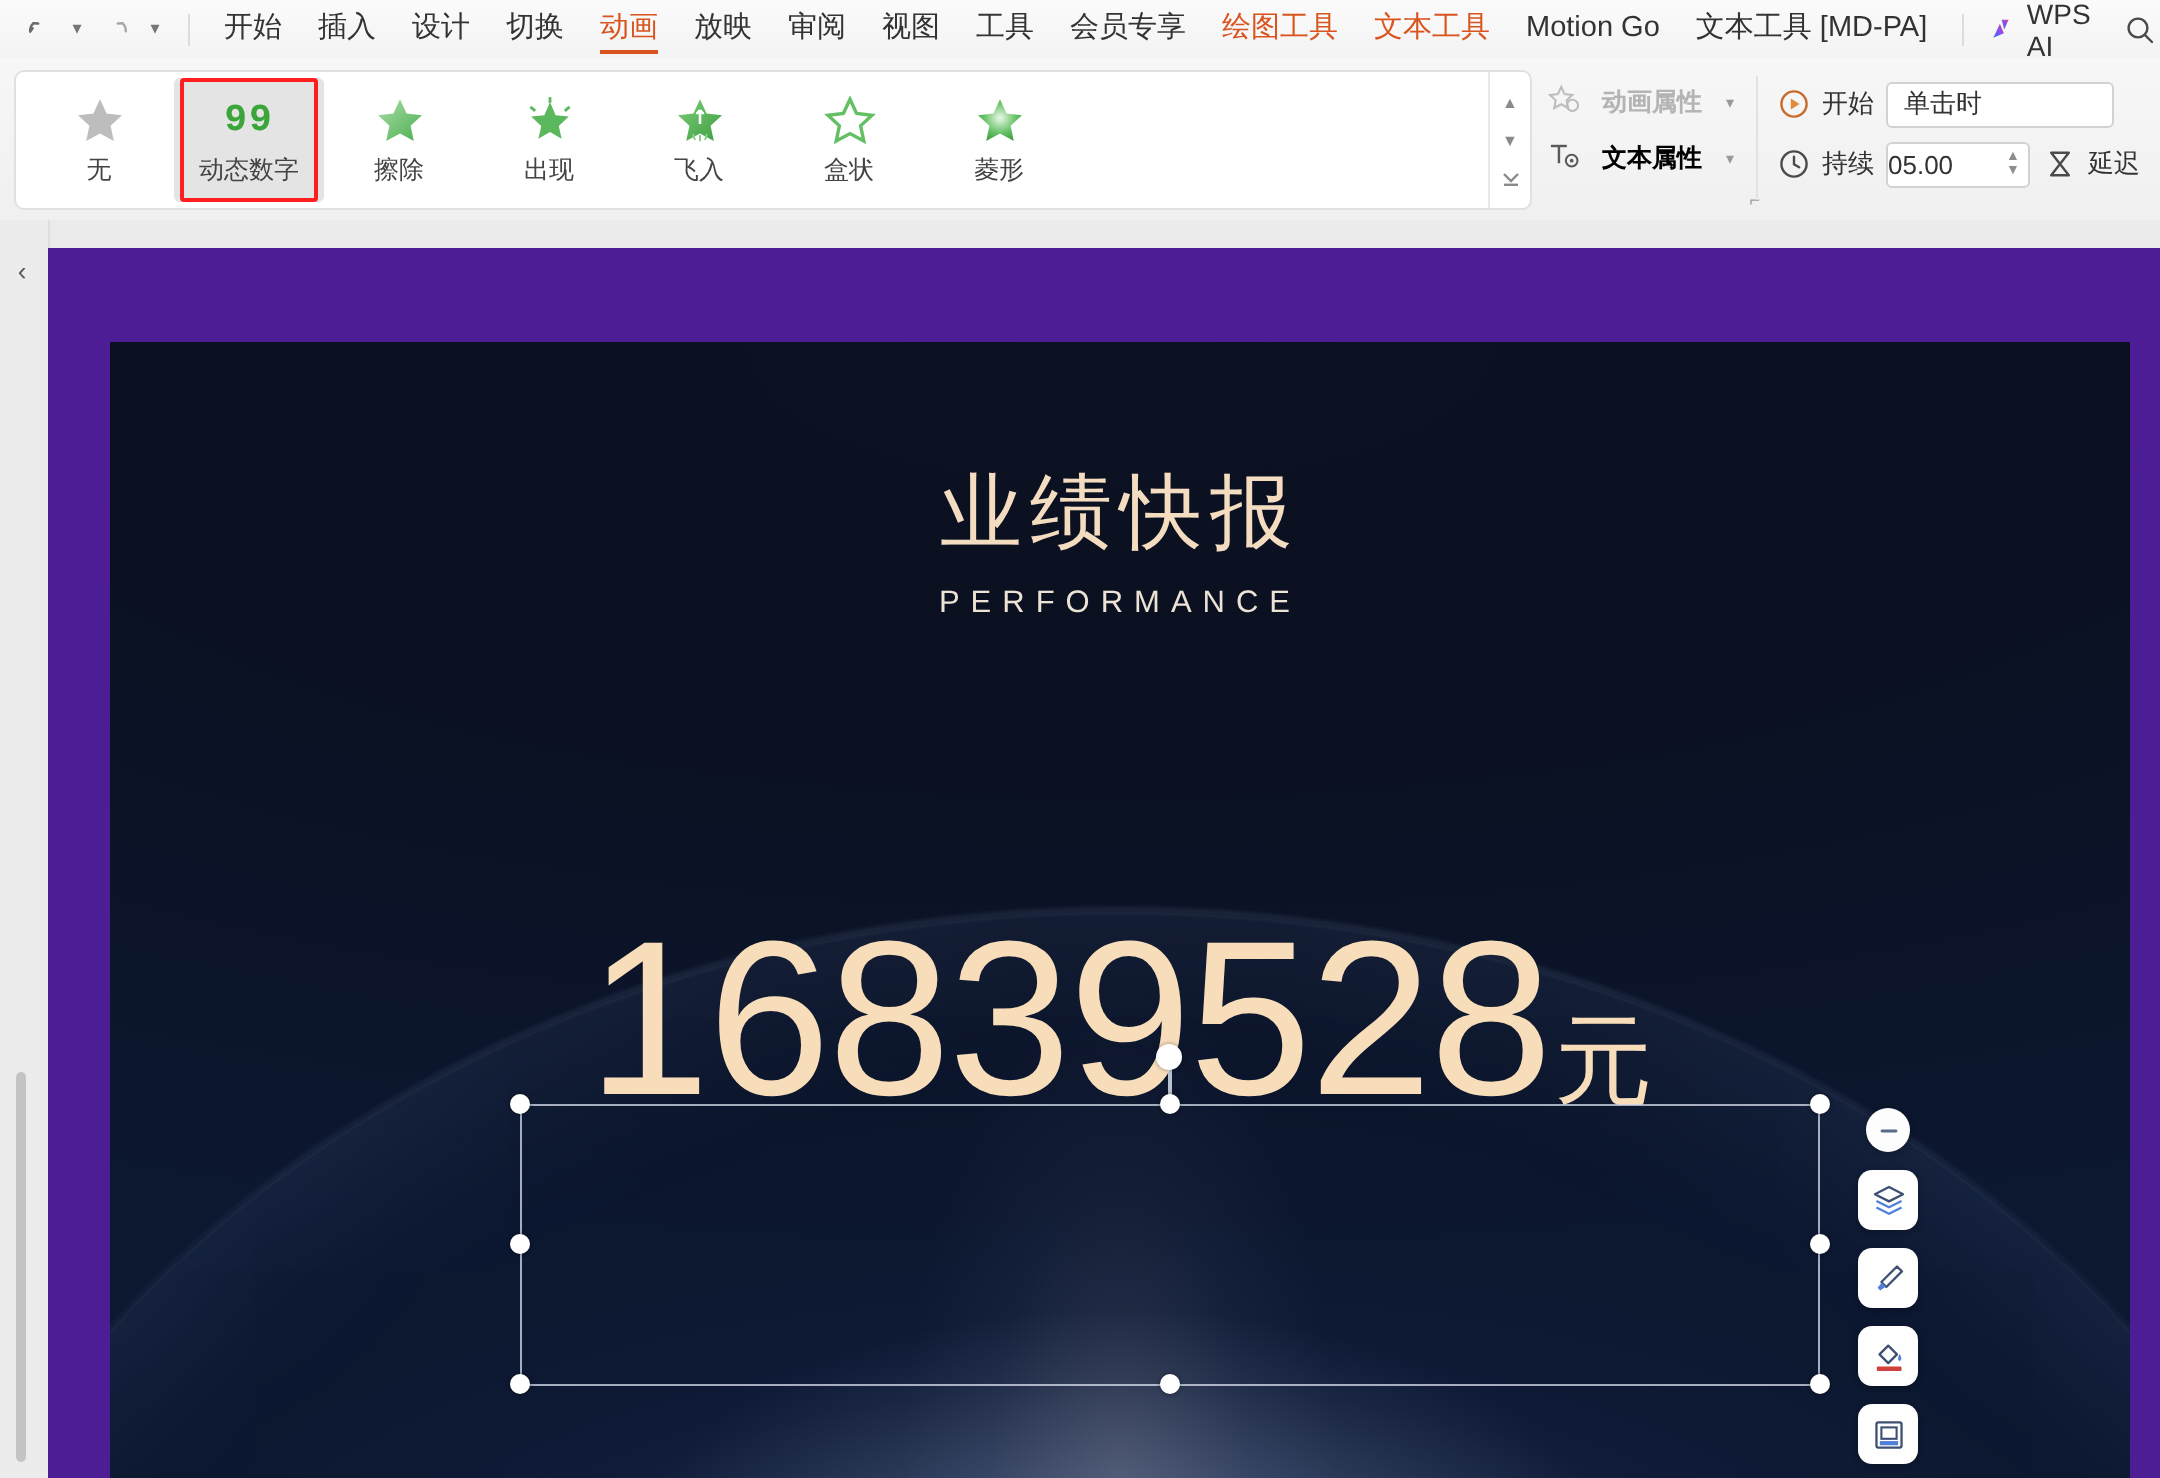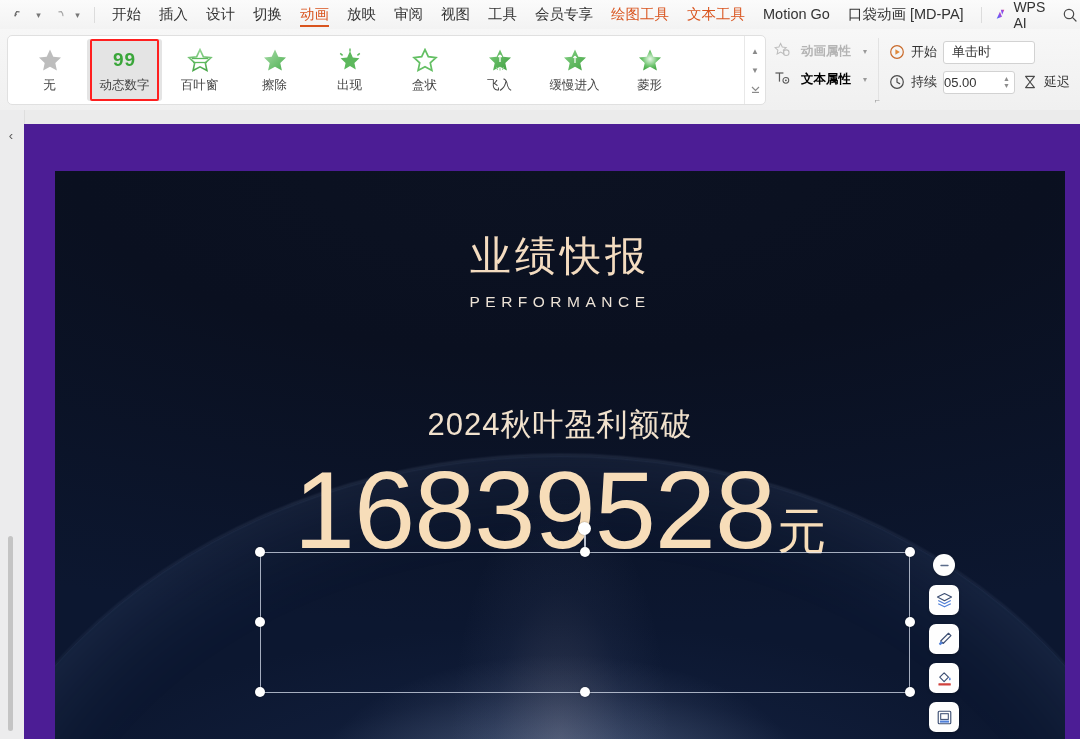--- a/index.html
+++ b/index.html
@@ -66,21 +66,21 @@
     border-radius: 3px; position: relative;
   }
   .anim-item.selected { background: #e4e4e4; }
   .anim-item.selected .hl-box {
     position: absolute; left: 3px; top: 0px; right: 3px; bottom: 0px;
     border: 2.5px solid #ff1f1f; border-radius: 2px; pointer-events: none;
   }
   .anim-label { font-size: 12.5px; color: #444; white-space: nowrap; }
   .anim-icon { width: 30px; height: 28px; display: flex; align-items: center; justify-content: center; }
   .digit-icon {
-    font-family: Liberation Sans, sans-serif; font-size: 19px; font-weight: bold;
+    font-family: Liberation Mono, monospace; font-size: 19px; font-weight: bold;
     color: #3aa63a; letter-spacing: 1px;
   }
   .spin-col {
     width: 20px; border-left: 1px solid #e8e8e8;
     display: flex; flex-direction: column; align-items: center; justify-content: center; gap: 5px;
   }
   .spin-btn { width: 16px; height: 14px; display:flex; align-items:center; justify-content:center; color:#8a8a8a; font-size: 8px; cursor: pointer; }
 
   .props-col {
     position: absolute; left: 772px; top: 8px; width: 102px; height: 64px;
@@ -95,21 +95,21 @@
     position: absolute; right: -6px; bottom: -4px; font-size: 9px; color: #999; cursor: pointer;
   }
   .ribbon-divider {
     position: absolute; left: 878px; top: 9px; width: 1px; height: 62px; background: #e2e2e2;
   }
   .timing-col { position: absolute; left: 888px; top: 8px; width: 200px; }
   .timing-row { display: flex; align-items: center; height: 30px; gap: 6px; }
   .timing-label { font-size: 13px; color: #333; white-space: nowrap; }
   .timing-ico { width: 17px; height: 17px; display:flex; align-items:center; justify-content:center; }
   .combo {
-    width: 92px; height: 23px; border: 1px solid #d2d2d2; border-radius: 3px;
+    width: 114px; height: 23px; border: 1px solid #d2d2d2; border-radius: 3px;
     background: #fff; font-size: 13px; color: #333; display: flex; align-items: center;
     padding: 0 8px; box-sizing: border-box; cursor: text;
   }
   .spinbox {
     width: 72px; height: 23px; border: 1px solid #d2d2d2; border-radius: 3px;
     background: #fff; display: flex; align-items: center; box-sizing: border-box;
   }
   .spinbox .val { flex: 1; font-size: 13px; color: #333; }
   .spinbox .arrows { width: 15px; display:flex; flex-direction: column; align-items:center; justify-content:center; gap:1px; }
   .spinbox .arrows span { font-size: 7px; color: #8d8d8d; line-height: 6px; cursor: pointer; }
@@ -254,21 +254,21 @@
       <div class="menu-item"><span>切换</span></div>
       <div class="menu-item active"><span>动画</span></div>
       <div class="menu-item"><span>放映</span></div>
       <div class="menu-item"><span>审阅</span></div>
       <div class="menu-item"><span>视图</span></div>
       <div class="menu-item"><span>工具</span></div>
       <div class="menu-item"><span>会员专享</span></div>
       <div class="menu-item tool-ctx"><span>绘图工具</span></div>
       <div class="menu-item tool-ctx"><span>文本工具</span></div>
       <div class="menu-item plain"><span>Motion Go</span></div>
-      <div class="menu-item plain"><span>口袋动画 [MD-PA]</span></div>
+      <div class="menu-item plain"><span>文本工具 [MD-PA]</span></div>
     </div>
     <div class="menu-right">
       <div class="qa-sep"></div>
       <div class="wps-ai">
         <svg class="ai-logo" viewBox="0 0 18 16">
           <defs>
               <linearGradient id="aig" x1="0" y1="1" x2="1" y2="0">
             <stop offset="0%" stop-color="#3b6df2"></stop>
                 <stop offset="55%" stop-color="#8b4df0"></stop>
                 <stop offset="100%" stop-color="#f0456e"></stop>
@@ -303,36 +303,20 @@
         </div>
 
         <div class="anim-item selected">
           <div class="hl-box"></div>
           <div class="anim-icon">
             <span class="digit-icon">99</span>
           </div>
           <div class="anim-label">动态数字</div>
         </div>
 
-        <div class="anim-item">
-          <div class="anim-icon">
-            <svg width="26" height="25" viewBox="0 0 26 25">
-              <defs>
-                  <linearGradient id="g1" x1="0" y1="0" x2="0" y2="1">
-                    <stop offset="0%" stop-color="#8fd48f"></stop>
-                    <stop offset="100%" stop-color="#4aa84a"></stop>
-                  </linearGradient>
-                </defs>
-              <path d="M13 1.6 L16.3 8.7 L24 9.6 L18.3 14.9 L19.9 22.5 L13 18.8 L6.1 22.5 L7.7 14.9 L2 9.6 L9.7 8.7 Z" fill="none" stroke="url(#g1)" stroke-width="1.6"></path>
-              <line x1="5" y1="10.5" x2="21" y2="10.5" stroke="#5cb85c" stroke-width="1.3"></line>
-              <line x1="6" y1="14.5" x2="20" y2="14.5" stroke="#5cb85c" stroke-width="1.3"></line>
-            </svg>
-          </div>
-          <div class="anim-label">百叶窗</div>
-        </div>
 
         <div class="anim-item">
           <div class="anim-icon">
             <svg width="26" height="25" viewBox="0 0 26 25">
               <defs>
                   <linearGradient id="g2" x1="0" y1="0" x2="1" y2="1">
                     <stop offset="0%" stop-color="#a9dda9"></stop>
                     <stop offset="100%" stop-color="#4caf50"></stop>
                   </linearGradient>
                 </defs>
@@ -345,29 +329,20 @@
         <div class="anim-item">
           <div class="anim-icon">
             <svg width="26" height="25" viewBox="0 0 26 25">
               <path d="M13 3 L15.8 9.6 L22.4 10.2 L17.4 15 L18.8 21.4 L13 18 L7.2 21.4 L8.6 15 L3.6 10.2 L10.2 9.6 Z" fill="#5cb85c"></path>
               <line x1="13" y1="0.6" x2="13" y2="3.4" stroke="#5cb85c" stroke-width="1.4"></line>
               <line x1="22.8" y1="5.4" x2="20.4" y2="7.4" stroke="#5cb85c" stroke-width="1.4"></line>
               <line x1="3.2" y1="5.4" x2="5.6" y2="7.4" stroke="#5cb85c" stroke-width="1.4"></line>
             </svg>
           </div>
           <div class="anim-label">出现</div>
-        </div>
-
-        <div class="anim-item">
-          <div class="anim-icon">
-            <svg width="26" height="25" viewBox="0 0 26 25">
-              <path d="M13 1.6 L16.3 8.7 L24 9.6 L18.3 14.9 L19.9 22.5 L13 18.8 L6.1 22.5 L7.7 14.9 L2 9.6 L9.7 8.7 Z" fill="none" stroke="#63bf63" stroke-width="1.7"></path>
-            </svg>
-          </div>
-          <div class="anim-label">盒状</div>
         </div>
 
         <div class="anim-item">
           <div class="anim-icon">
             <svg width="26" height="25" viewBox="0 0 26 25">
               <defs>
                   <linearGradient id="g3" x1="0" y1="0" x2="1" y2="1">
                     <stop offset="0%" stop-color="#7ccd7c"></stop>
                     <stop offset="100%" stop-color="#3e9e3e"></stop>
                   </linearGradient>
@@ -378,32 +353,26 @@
               <line x1="13" y1="19.5" x2="13" y2="22.6" stroke="#8ccf8c" stroke-width="1"></line>
               <line x1="16.5" y1="19" x2="15.5" y2="22" stroke="#8ccf8c" stroke-width="1"></line>
             </svg>
           </div>
           <div class="anim-label">飞入</div>
         </div>
 
         <div class="anim-item">
           <div class="anim-icon">
             <svg width="26" height="25" viewBox="0 0 26 25">
-              <defs>
-                  <linearGradient id="g4" x1="0" y1="0" x2="1" y2="1">
-                    <stop offset="0%" stop-color="#86d186"></stop>
-                    <stop offset="100%" stop-color="#44a544"></stop>
-                  </linearGradient>
-                </defs>
-              <path d="M13 1.6 L16.3 8.7 L24 9.6 L18.3 14.9 L19.9 22.5 L13 18.8 L6.1 22.5 L7.7 14.9 L2 9.6 L9.7 8.7 Z" fill="url(#g4)"></path>
-              <path d="M13 15 L13 8 M13 8 L11.4 10 M13 8 L14.6 10" stroke="#fff" stroke-width="1.2" fill="none"></path>
-            </svg>
-          </div>
-          <div class="anim-label">缓慢进入</div>
-        </div>
+              <path d="M13 1.6 L16.3 8.7 L24 9.6 L18.3 14.9 L19.9 22.5 L13 18.8 L6.1 22.5 L7.7 14.9 L2 9.6 L9.7 8.7 Z" fill="none" stroke="#63bf63" stroke-width="1.7"></path>
+            </svg>
+          </div>
+          <div class="anim-label">盒状</div>
+        </div>
+
 
 
         <div class="anim-item">
           <div class="anim-icon">
             <svg width="26" height="25" viewBox="0 0 26 25">
               <defs>
                   <radialGradient id="g6" cx="50%" cy="45%" r="60%">
                     <stop offset="0%" stop-color="#e8f8e8"></stop>
                     <stop offset="60%" stop-color="#67c167"></stop>
                     <stop offset="100%" stop-color="#3f9f3f"></stop>
@@ -503,21 +472,20 @@
 
     <div class="slide-stage">
 
       <div class="slide">
         <div class="earth-arc"></div>
         <div class="earth-rim"></div>
         <div class="earth-glow"></div>
 
         <div class="slide-title">业绩快报</div>
         <div class="slide-subtitle">PERFORMANCE</div>
-        <div class="kicker">2024秋叶盈利额破</div>
 
         <div class="bignum-row">
           <span class="bignum">16839528</span><span class="bigunit">元</span>
         </div>
       </div>
 
       <div class="rot-line"></div>
       <div class="rot-handle"></div>
       <div class="selbox"></div>
       <div class="handle" style="left:231px; top:423px;"></div>

